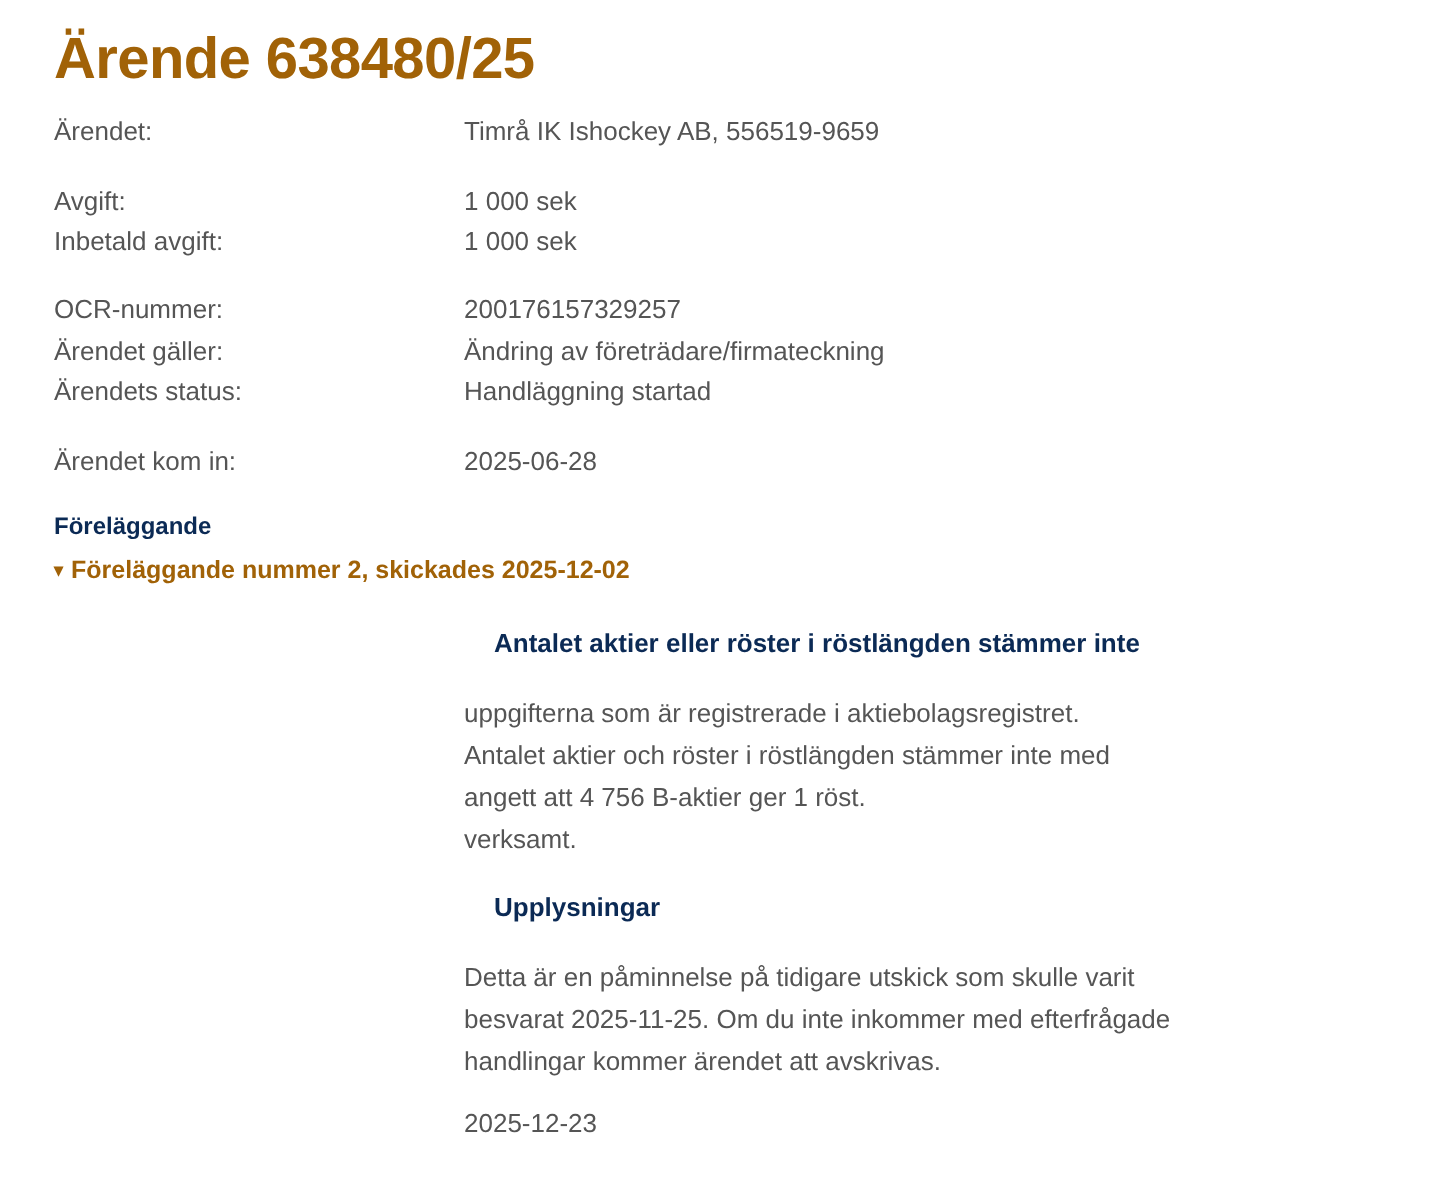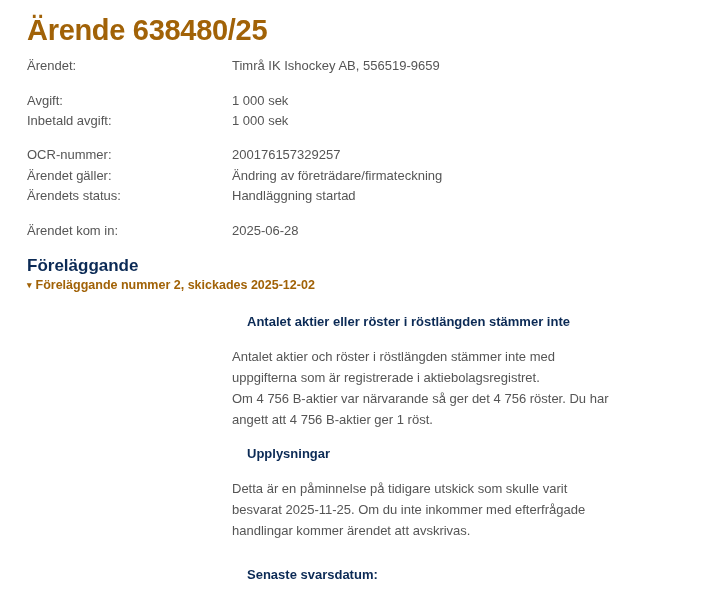--- a/index.html
+++ b/index.html
@@ -12,21 +12,21 @@
   .page { position: relative; padding-left: 27px; }
   h1 {
     margin: 0; position: absolute; left: 27px; top: 14px;
     font-size: 29px; font-weight: bold; color: #a16207; letter-spacing: -0.3px;
   }
   .row { position: absolute; left: 27px; height: 18px; line-height: 18px; }
   .row .lbl { position: absolute; left: 0; white-space: nowrap; }
   .row .val { position: absolute; left: 205px; white-space: nowrap; }
   .section-title {
     position: absolute; left: 27px; top: 256px;
-    font-size: 17px; font-weight: bold; color: #0b2a55;
+    font-size: 12px; font-weight: bold; color: #0b2a55;
   }
   .summary {
     position: absolute; left: 27px; top: 278px;
     font-size: 12.5px; font-weight: bold; color: #a16207; cursor: pointer; white-space: nowrap;
   }
   .summary .tri { font-size: 9px; margin-right: 4px; position: relative; top: -1px; }
   .detail { position: absolute; left: 232px; width: 420px; line-height: 21px; font-size: 13px; }
   .detail h3 { margin: 15px; font-size: 13px; font-weight: bold; color: #0b2a55; line-height: 18px; }
   .detail p { margin: 0; }
 </style>
@@ -66,30 +66,29 @@
   </div>
 
   <div class="section-title">Föreläggande</div>
 
   <div class="summary">
     <span class="tri">▾</span><span>Föreläggande nummer 2, skickades 2025-12-02</span>
   </div>
 
   <div class="detail" style="top:298px">
     <h3>Antalet aktier eller röster i röstlängden stämmer inte</h3>
+    <p>uppgifterna som är registrerade i aktiebolagsregistret.</p>
     <p>Antalet aktier och röster i röstlängden stämmer inte med</p>
-    <p>uppgifterna som är registrerade i aktiebolagsregistret.</p>
-    <p>Om 4 756 B-aktier var närvarande så ger det 4 756 röster. Du har</p>
     <p>angett att 4 756 B-aktier ger 1 röst.</p>
+    <p>verksamt.</p>
   </div>
 
   <div class="detail" style="top:430px">
     <h3>Upplysningar</h3>
     <p>Detta är en påminnelse på tidigare utskick som skulle varit</p>
     <p>besvarat 2025-11-25. Om du inte inkommer med efterfrågade</p>
     <p>handlingar kommer ärendet att avskrivas.</p>
   </div>
 
   <div class="detail" style="top:551px">
-    <h3>Senaste svarsdatum:</h3>
     <p>2025-12-23</p>
   </div>
 </div>
 
 </body></html>

